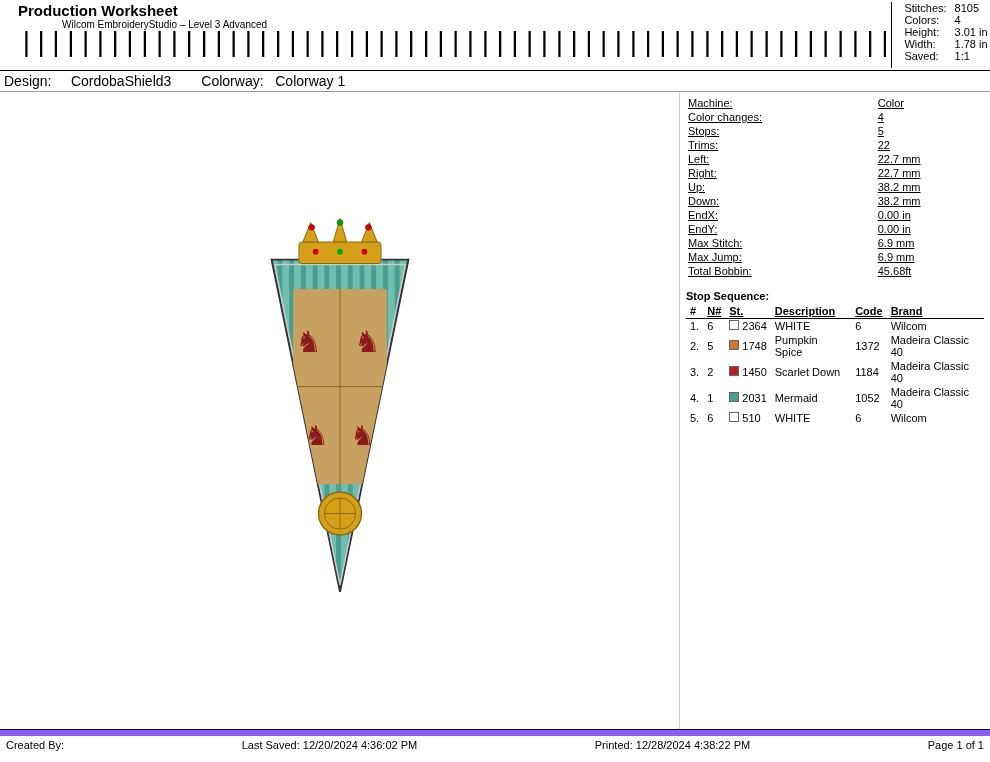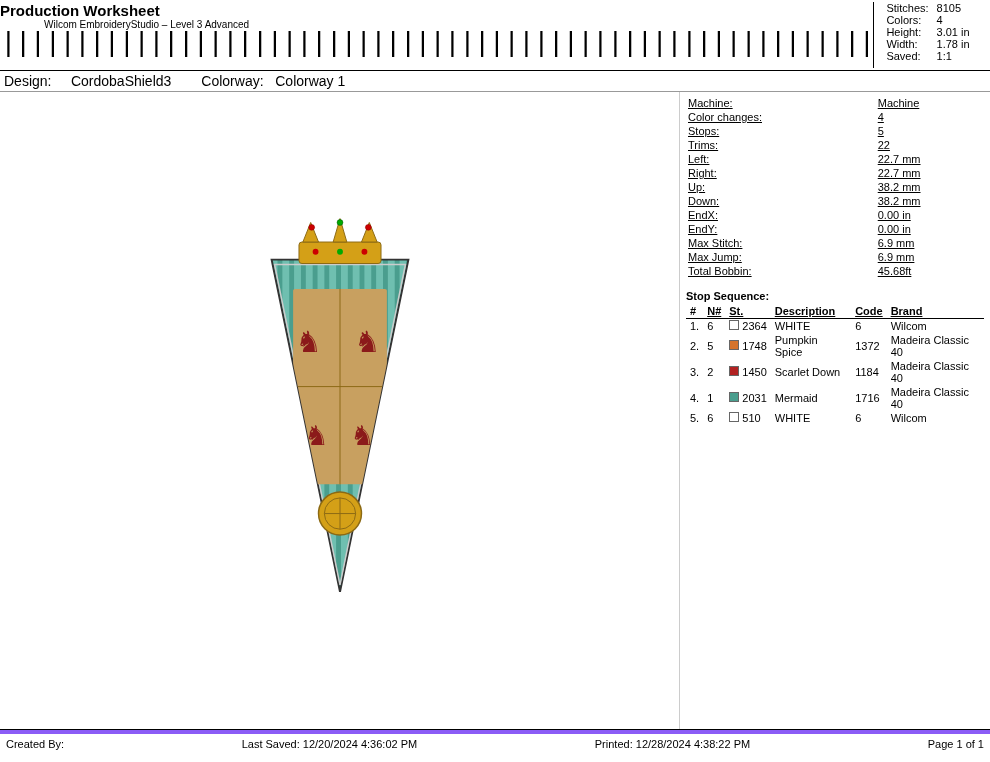--- a/index.html
+++ b/index.html
@@ -10,21 +10,21 @@
       font-size: 11px;
       background: #fff;
       overflow: hidden;
     }
 
     
     .header {
       display: flex;
       justify-content: space-between;
       border-bottom: 1px solid #000;
-      padding: 2px 0;
+      padding: 2px 18px;
     }
     .header-left { }
     .header-title {
       font-size: 15px;
       font-weight: bold;
     }
     .header-subtitle {
       font-size: 10px;
       margin-left: 44px;
     }
@@ -103,21 +103,21 @@
       height: 10px;
       border: 1px solid #666;
     }
 
     
     .footer {
       display: flex;
       justify-content: space-between;
       padding: 2px 6px;
       font-size: 11px;
-      border-top: 4px solid #8b5cf6;
+      border-top: 6px solid #8b5cf6;
       height: 24px;
       align-items: center;
     }
 
     
     .embroidery-svg {
       width: 320px;
       height: 420px;
     }
   </style>
@@ -230,21 +230,21 @@
       <circle cx="160" cy="52" r="3" fill="#0a0"></circle>
       <circle cx="185" cy="52" r="3" fill="#c00"></circle>
     </svg>
   </div>
 
   <div class="specs-panel">
     <table class="specs-table">
       <tbody>
           <tr>
         <td>Machine:</td>
-        <td>Machine</td>
+        <td>Color</td>
       </tr>
       <tr>
         <td>Color changes:</td>
         <td>4</td>
       </tr>
       <tr>
         <td>Stops:</td>
         <td>5</td>
       </tr>
       <tr>
@@ -337,21 +337,21 @@
       <td>Madeira Classic 40</td>
     </tr>
           <tr>
       <td>4.</td>
       <td>1</td>
       <td style="white-space:nowrap">
         <span class="swatch" style="background:#4a9e8e; border:1px solid #666; display:inline-block; width:10px; height:10px;"></span>
         2031
       </td>
       <td>Mermaid</td>
-      <td>1716</td>
+      <td>1052</td>
       <td>Madeira Classic 40</td>
     </tr>
           <tr>
       <td>5.</td>
       <td>6</td>
       <td style="white-space:nowrap">
         <span class="swatch" style="background:#ffffff; border:1px solid #666; display:inline-block; width:10px; height:10px;"></span>
         510
       </td>
       <td>WHITE</td>

